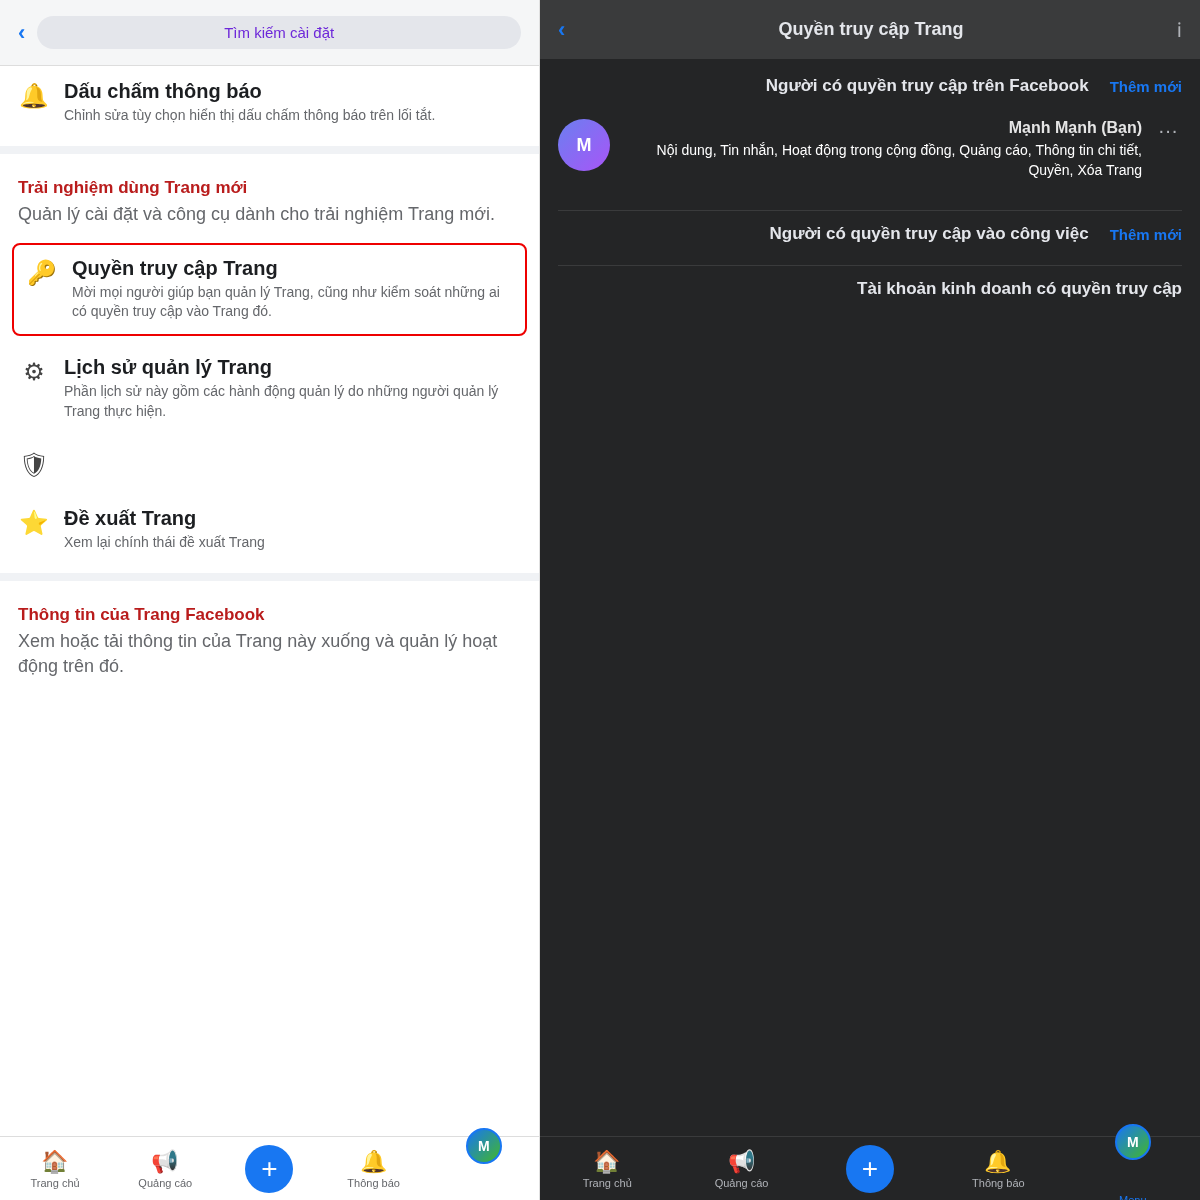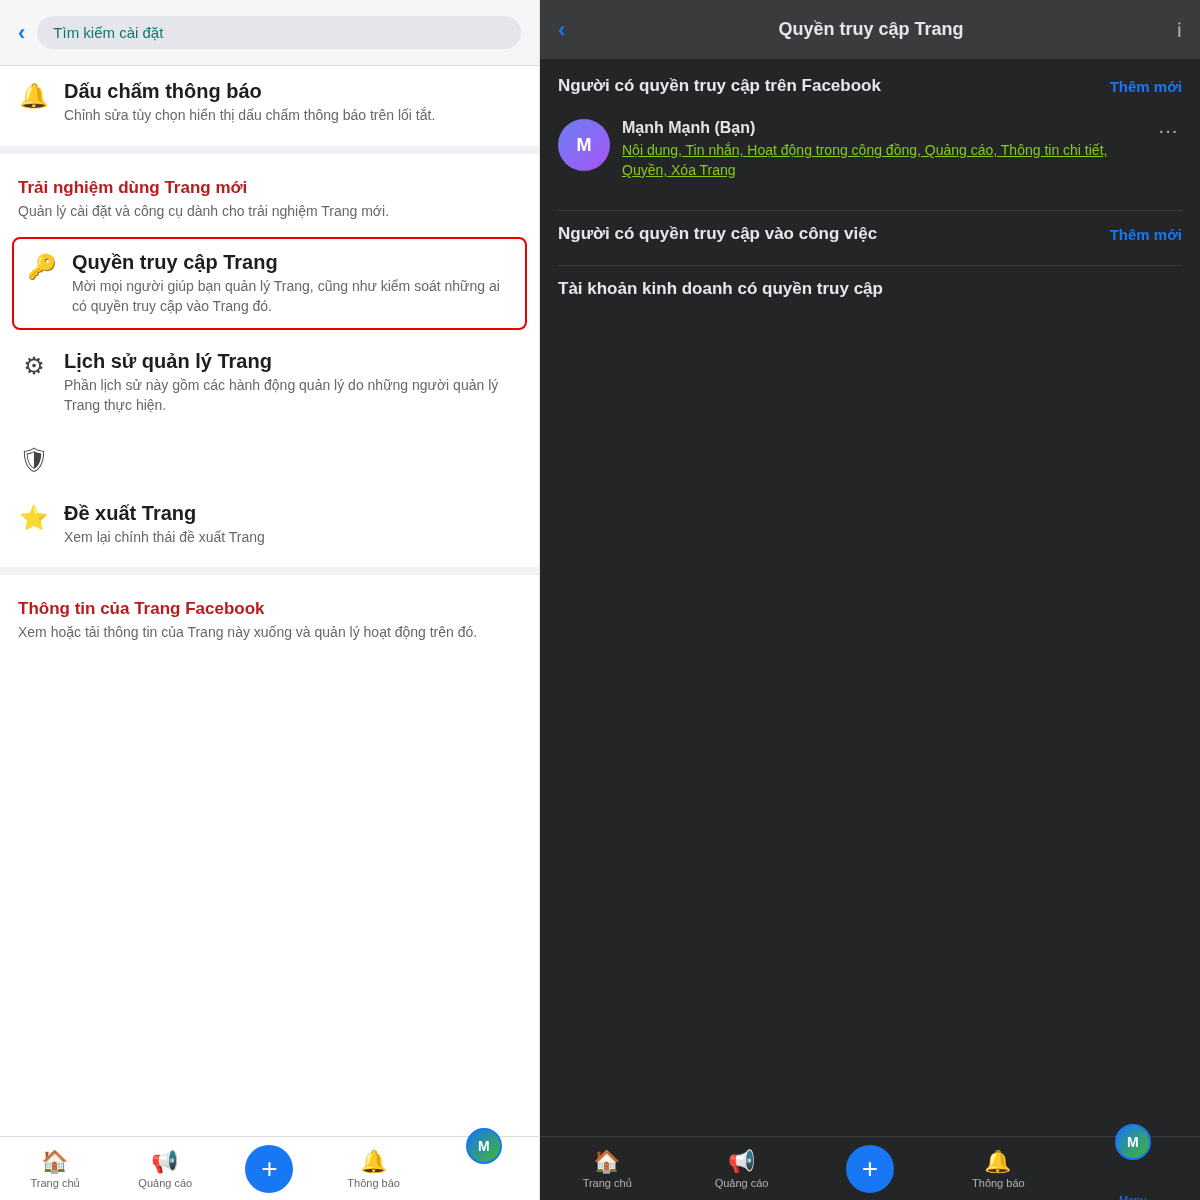--- a/index.html
+++ b/index.html
@@ -36,21 +36,22 @@
       cursor: pointer;
       font-weight: bold;
     }
 
     .left-header .search-bar {
       flex: 1;
       background: #e4e6eb;
       border-radius: 20px;
       padding: 8px 16px;
       font-size: 15px;
-      color: #0f766e;
+      color: #6d28d9;
+      text-align: center;
     }
 
     .left-content {
       flex: 1;
       overflow-y: auto;
       padding: 0 0 10px 0;
     }
 
     .section-item {
       display: flex;
@@ -90,21 +91,21 @@
 
     .section-heading {
       padding: 18px 18px 4px 18px;
       font-size: 17px;
       font-weight: 700;
       color: #b91c1c;
     }
 
     .section-heading-desc {
       padding: 0 18px 10px 18px;
-      font-size: 14px;
+      font-size: 18px;
       color: #65676b;
       line-height: 1.4;
     }
 
     .divider {
       height: 8px;
       background: #f0f2f5;
       margin: 6px 0;
     }
 
@@ -208,20 +209,21 @@
     }
 
     .right-content {
       flex: 1;
       overflow-y: auto;
       padding: 16px 18px;
     }
 
     .section-block {
       margin-bottom: 20px;
+      text-align: right;
     }
 
     .section-row {
       display: flex;
       align-items: center;
       justify-content: space-between;
       margin-bottom: 12px;
     }
 
     .section-row .section-title {
@@ -230,21 +232,21 @@
       color: #e4e6eb;
       line-height: 1.3;
       flex: 1;
     }
 
     .section-row .add-new-btn {
       font-size: 15px;
       color: #1877f2;
       cursor: pointer;
       white-space: nowrap;
-      margin-left: 12px;
+      margin-left: 21px;
       font-weight: 600;
     }
 
     .user-card {
       display: flex;
       align-items: flex-start;
       gap: 12px;
       padding: 10px 0;
     }
 
@@ -268,23 +270,22 @@
 
     .user-info .user-name {
       font-size: 16px;
       font-weight: 700;
       color: #e5e5e5;
       margin-bottom: 4px;
     }
 
     .user-info .user-roles {
       font-size: 14px;
-      color: #84cc16;
+      color: #ffffff;
       line-height: 1.4;
-      text-decoration: underline;
     }
 
     .user-card .more-btn {
       font-size: 20px;
       color: #b0b3b8;
       cursor: pointer;
       padding: 0 4px;
     }
 
     .right-divider {

